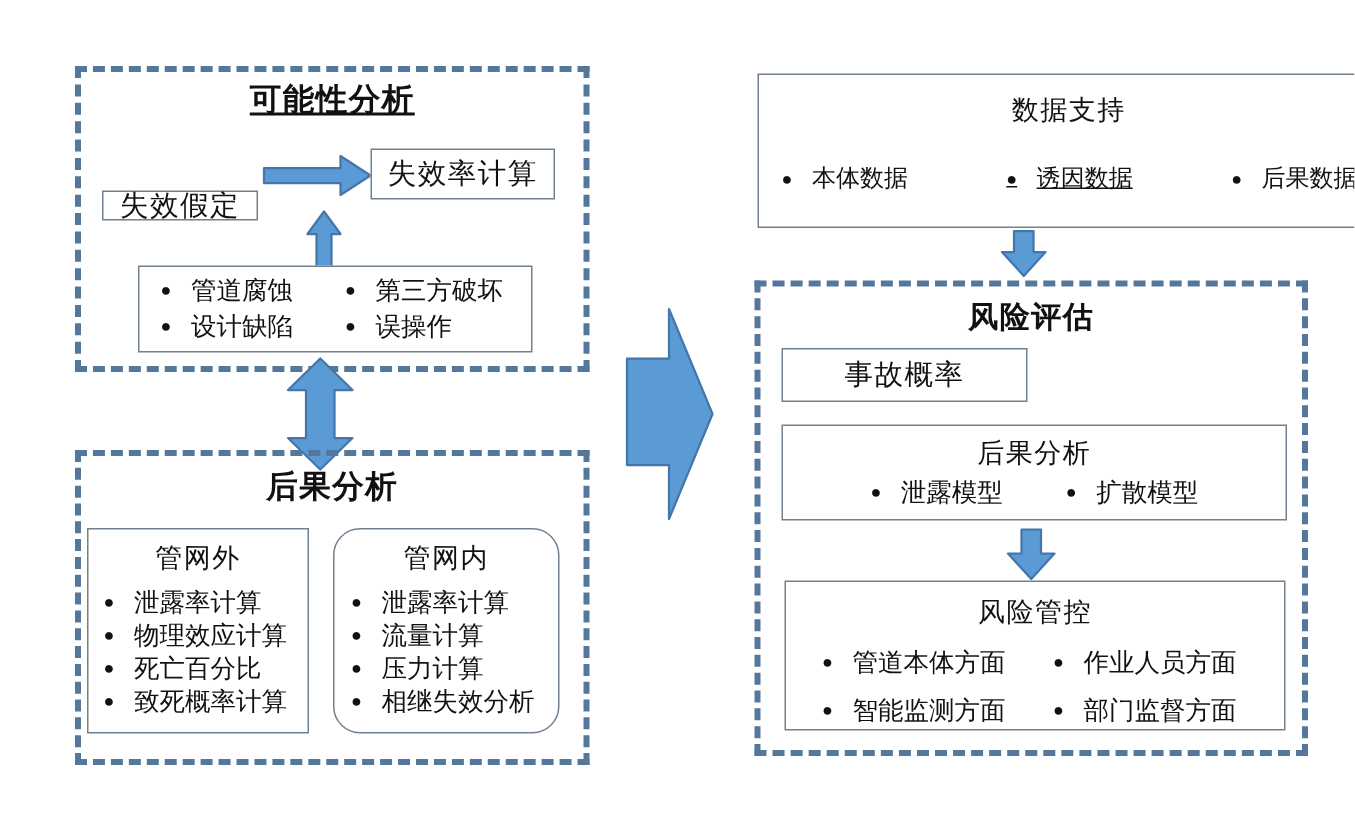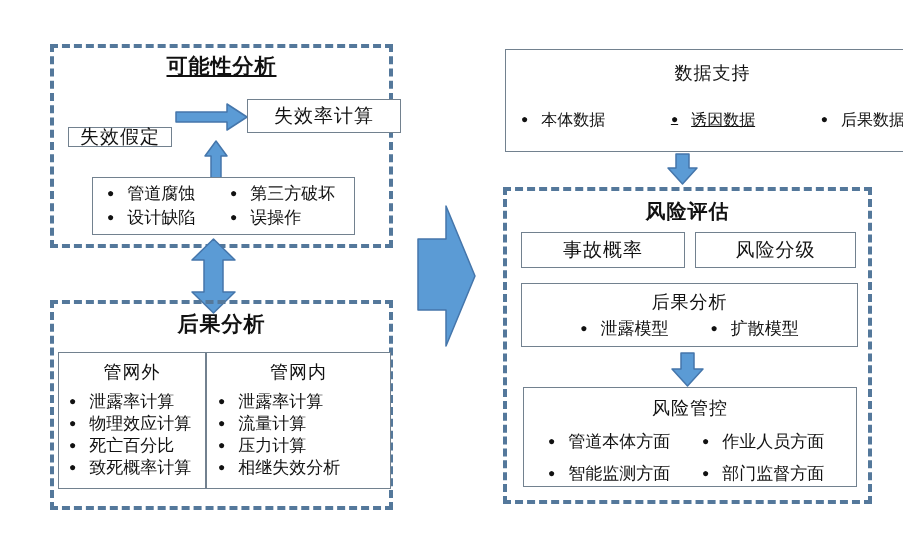--- a/index.html
+++ b/index.html
@@ -47,21 +47,21 @@
   <div class="panel-title" style="left:50px;top:52px;width:343px;text-decoration:underline;">可能性分析</div>
 
   <div class="wbox label-box" style="left:68px;top:99px;width:104px;height:20px;margin-top:28px;">
     <span>失效假定</span>
   </div>
 
   <svg class="arrow-svg" style="left:176px;top:103px;" width="72" height="28" viewBox="0 0 72 28">
     <polygon class="arrow-shape" points="0,9 51,9 51,1 71,14 51,27 51,19 0,19"></polygon>
   </svg>
 
-  <div class="wbox label-box" style="left:247px;top:99px;width:154px;height:34px;">
+  <div class="wbox label-box" style="left:247px;top:99px;width:123px;height:34px;">
     <span>失效率计算</span>
   </div>
 
   <svg class="arrow-svg" style="left:204px;top:141px;" width="24" height="37" viewBox="0 0 24 37">
     <polygon class="arrow-shape" points="12,0 1,15 7,15 7,37 17,37 17,15 23,15"></polygon>
   </svg>
 
   <div class="wbox" style="left:92px;top:177px;width:263px;height:58px;display:grid;grid-template-columns:123px 1fr;align-content:center;row-gap:2px;padding-left:14px;">
     <div class="bi">管道腐蚀</div>
     <div class="bi">第三方破坏</div>
@@ -79,21 +79,21 @@
   <div class="wbox sub-box" style="left:58px;top:352px;width:148px;height:137px;">
     <div class="sub-title">管网外</div>
     <div class="bullet-list" style="padding:7px 0 0 10px;">
       <div class="bi">泄露率计算</div>
       <div class="bi">物理效应计算</div>
       <div class="bi">死亡百分比</div>
       <div class="bi">致死概率计算</div>
     </div>
   </div>
 
-  <div class="wbox sub-box" style="left:206px;top:352px;width:185px;height:137px;">
+  <div class="wbox sub-box" style="left:222px;top:352px;width:151px;height:137px;border-radius:18px;">
     <div class="sub-title">管网内</div>
     <div class="bullet-list" style="padding:7px 0 0 11px;">
       <div class="bi">泄露率计算</div>
       <div class="bi">流量计算</div>
       <div class="bi">压力计算</div>
       <div class="bi">相继失效分析</div>
     </div>
   </div>
 
   <svg class="arrow-svg" style="left:417px;top:205px;" width="60" height="142" viewBox="0 0 60 142">
@@ -112,23 +112,20 @@
   <svg class="arrow-svg" style="left:667px;top:154px;" width="31" height="31" viewBox="0 0 31 31">
     <polygon class="arrow-shape" points="9,0 22,0 22,14 30,14 15.5,30 1,14 9,14"></polygon>
   </svg>
 
   <div class="panel" style="left:503px;top:187px;width:369px;height:317px;"></div>
   <div class="panel-title" style="left:503px;top:198px;width:369px;font-size:20px;">风险评估</div>
 
   <div class="wbox label-box" style="left:521px;top:232px;width:164px;height:36px;">
     <span>事故概率</span>
   </div>
-  <div class="wbox label-box" style="left:695px;top:232px;width:161px;height:36px;">
-    <span>风险分级</span>
-  </div>
 
   <div class="wbox" style="left:521px;top:283px;width:337px;height:64px;">
     <div class="sub-title" style="padding-top:6px;">后果分析</div>
     <div style="display:flex;justify-content:center;gap:42px;padding-top:4px;">
       <div class="bi">泄露模型</div>
       <div class="bi">扩散模型</div>
     </div>
   </div>
 
   <svg class="arrow-svg" style="left:671px;top:353px;" width="33" height="34" viewBox="0 0 33 34">

